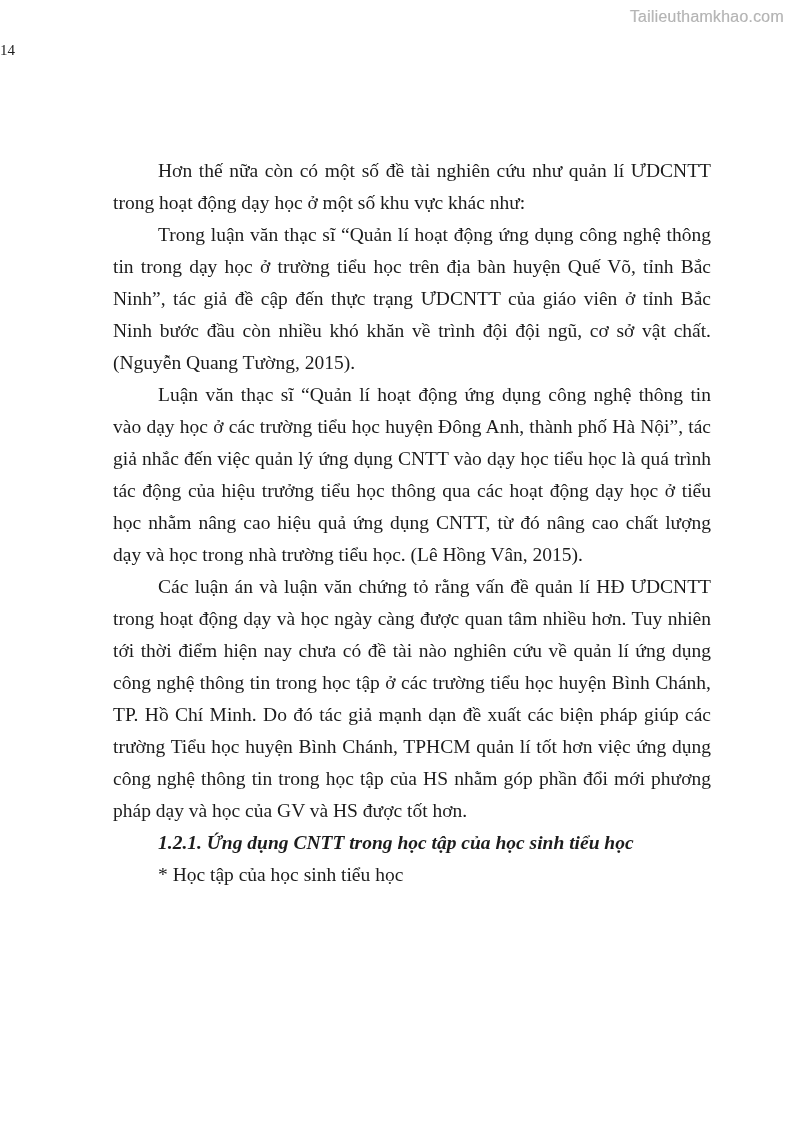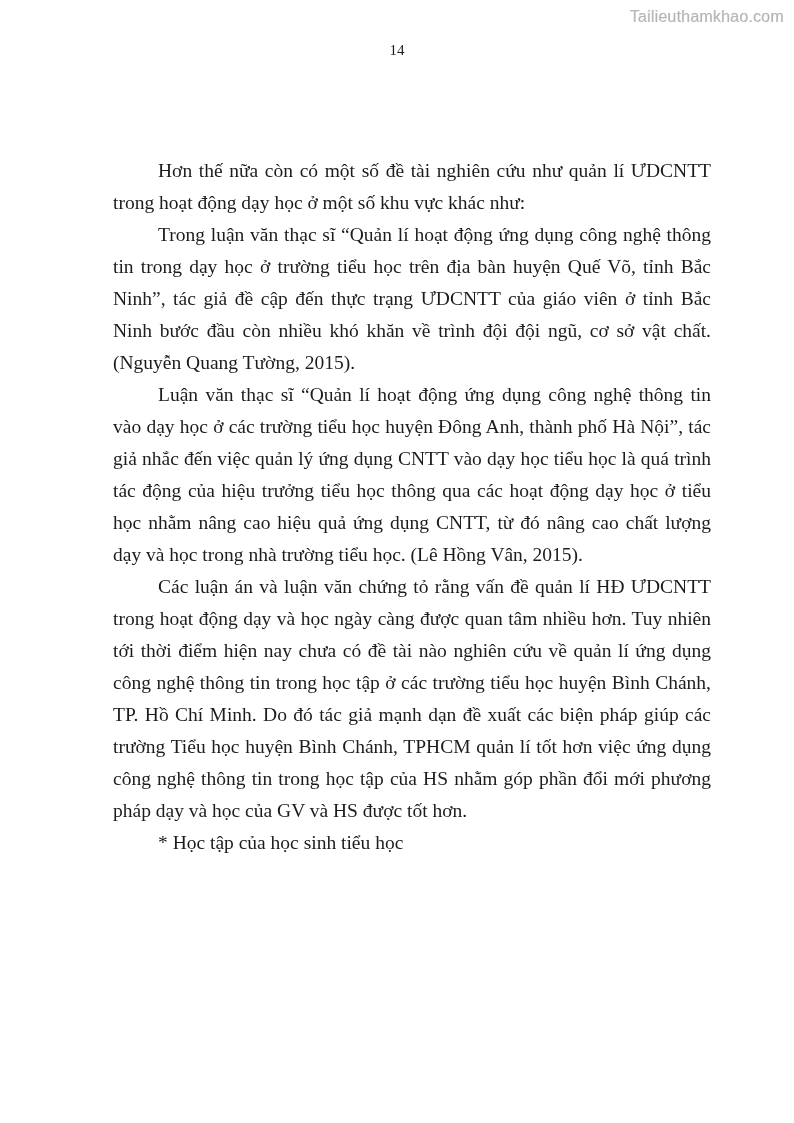--- a/index.html
+++ b/index.html
@@ -25,21 +25,20 @@
     color: #b4b4b4;
     text-shadow: 1px 1px 0 #ffffff, -0.5px -0.5px 0 #dcdcdc;
     letter-spacing: 0.2px;
     text-align: center;
   }
   .page-number {
     position: absolute;
     top: 42px;
     left: 0;
     width: 100%;
-    text-align: center;
     font-size: 15px;
     color: #1c1c1c;
   }
   .text-block {
     position: absolute;
     top: 108px;
     left: 113px;
     width: 598px;
     margin-top: 47px;
   }
@@ -84,16 +83,17 @@
   <div class="watermark">Tailieuthamkhao.com</div>
 
   <div class="page-number">14</div>
 
   <div class="text-block">
     <p>Hơn thế nữa còn có một số đề tài nghiên cứu như quản lí ƯDCNTT trong hoạt động dạy học ở một số khu vực khác như:</p>
     <p>Trong luận văn thạc sĩ “Quản lí hoạt động ứng dụng công nghệ thông tin trong dạy học ở trường tiểu học trên địa bàn huyện Quế Võ, tỉnh Bắc Ninh”, tác giả đề cập đến thực trạng ƯDCNTT của giáo viên ở tỉnh Bắc Ninh bước đầu còn nhiều khó khăn về trình đội đội ngũ, cơ sở vật chất. (Nguyễn Quang Tường, 2015).</p>
     <p>Luận văn thạc sĩ “Quản lí hoạt động ứng dụng công nghệ thông tin vào dạy học ở các trường tiểu học huyện Đông Anh, thành phố Hà Nội”, tác giả nhắc đến việc quản lý ứng dụng CNTT vào dạy học tiểu học là quá trình tác động của hiệu trưởng tiểu học thông qua các hoạt động dạy học ở tiểu học nhằm nâng cao hiệu quả ứng dụng CNTT, từ đó nâng cao chất lượng dạy và học trong nhà trường tiểu học. (Lê Hồng Vân, 2015).</p>
     <p>Các luận án và luận văn chứng tỏ rằng vấn đề quản lí HĐ ƯDCNTT trong hoạt động dạy và học ngày càng được quan tâm nhiều hơn. Tuy nhiên tới thời điểm hiện nay chưa có đề tài nào nghiên cứu về quản lí ứng dụng công nghệ thông tin trong học tập ở các trường tiểu học huyện Bình Chánh, TP. Hồ Chí Minh. Do đó tác giả mạnh dạn đề xuất các biện pháp giúp các trường Tiểu học huyện Bình Chánh, TPHCM quản lí tốt hơn việc ứng dụng công nghệ thông tin trong học tập của HS nhằm góp phần đổi mới phương pháp dạy và học của GV và HS được tốt hơn.</p>
 
+    <p class="heading-2">1.2.1. Ứng dụng CNTT trong học tập của học sinh tiểu học</p>
     <p class="heading-3">* Học tập của học sinh tiểu học</p>
   </div>
 
 </div>
 
 </body></html>

